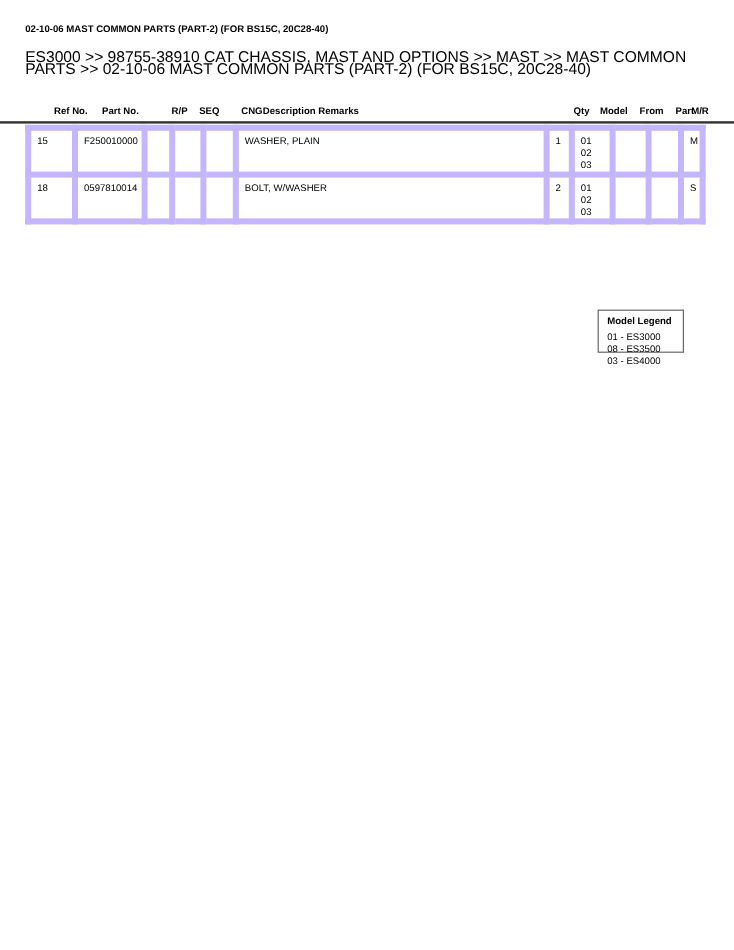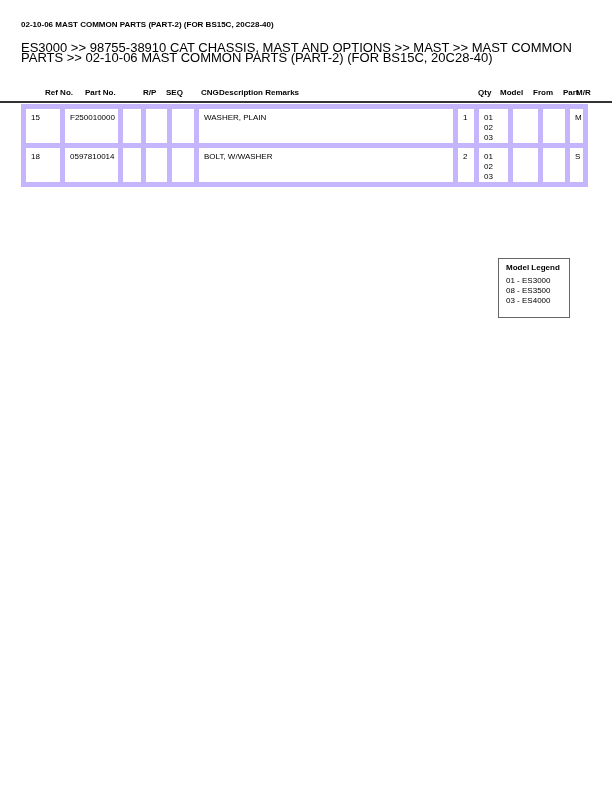--- a/index.html
+++ b/index.html
@@ -5,21 +5,21 @@
   html, body { margin:0; padding:0; background:#ffffff; }
   body { width:612px; height:792px; position:relative; overflow:hidden;
          font-family:"Liberation Sans", sans-serif; color:#000; }
   .title { position:absolute; left:21px; top:20px; font-size:8px; font-weight:bold;text-align:right; }
   .crumb { position:absolute; left:21px; top:43px; width:580px; font-size:13px; font-weight:normal; line-height:10px; }
   .hdr { position:absolute; top:88px; font-size:8px; font-weight:bold;padding-left:24px; }
   .rule { position:absolute; left:0; top:101px; width:612px; height:2px; background:#333; }
   table.parts { position:absolute; left:21px; top:104px; border-collapse:collapse; table-layout:fixed; }
   table.parts td { border:5px solid #c4b5fd; vertical-align:top; font-size:8px;
                    padding:4px 0 0 5px; height:32px; line-height:10px; box-sizing:border-box; }
-  .legend { position:absolute; left:498px; top:258px; width:72px; height:60px;
+  .legend { position:absolute; left:498px; top:258px; width:72px; height:36px;
             border:1px solid #666; box-sizing:border-box; padding:4px 0 0 7px; font-size:8px; line-height:10px; }
   .legend .lt { font-weight:bold; margin-bottom:3px; }
 </style>
 </head>
 <body>
 
 <div class="title">02-10-06 MAST COMMON PARTS (PART-2) (FOR BS15C, 20C28-40)</div>
 <div class="crumb">ES3000 &gt;&gt; 98755-38910 CAT CHASSIS, MAST AND OPTIONS &gt;&gt; MAST &gt;&gt; MAST COMMON PARTS &gt;&gt; 02-10-06 MAST COMMON PARTS (PART-2) (FOR BS15C, 20C28-40)</div>
 
 <div>

